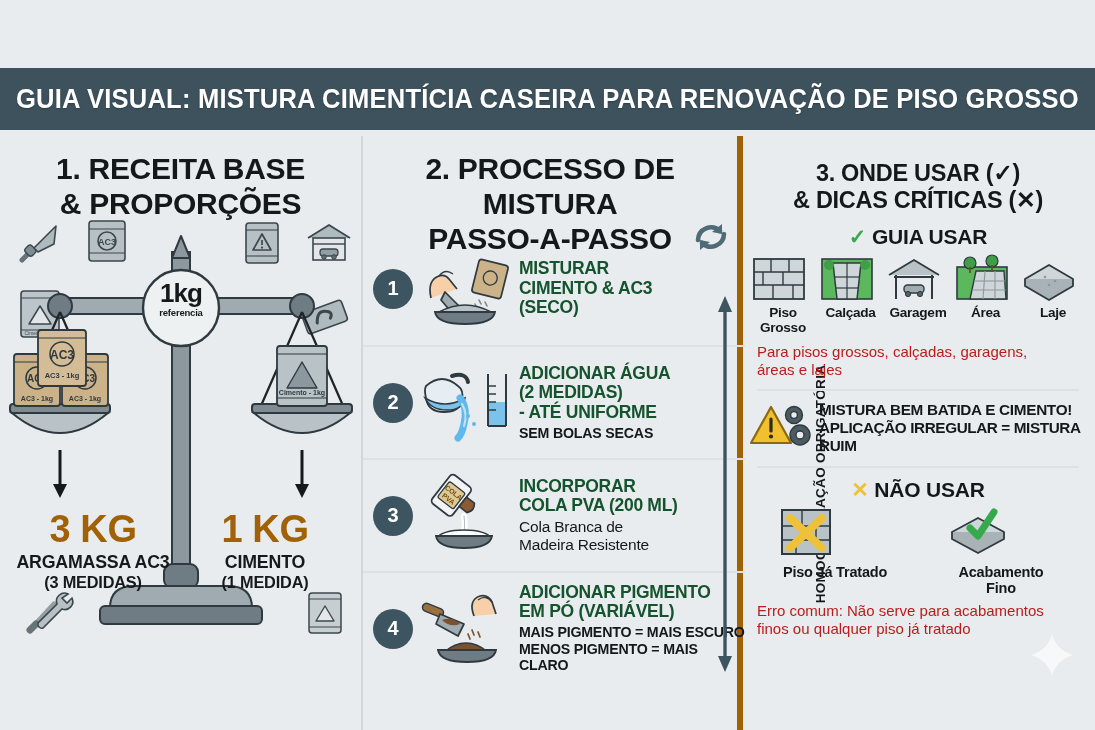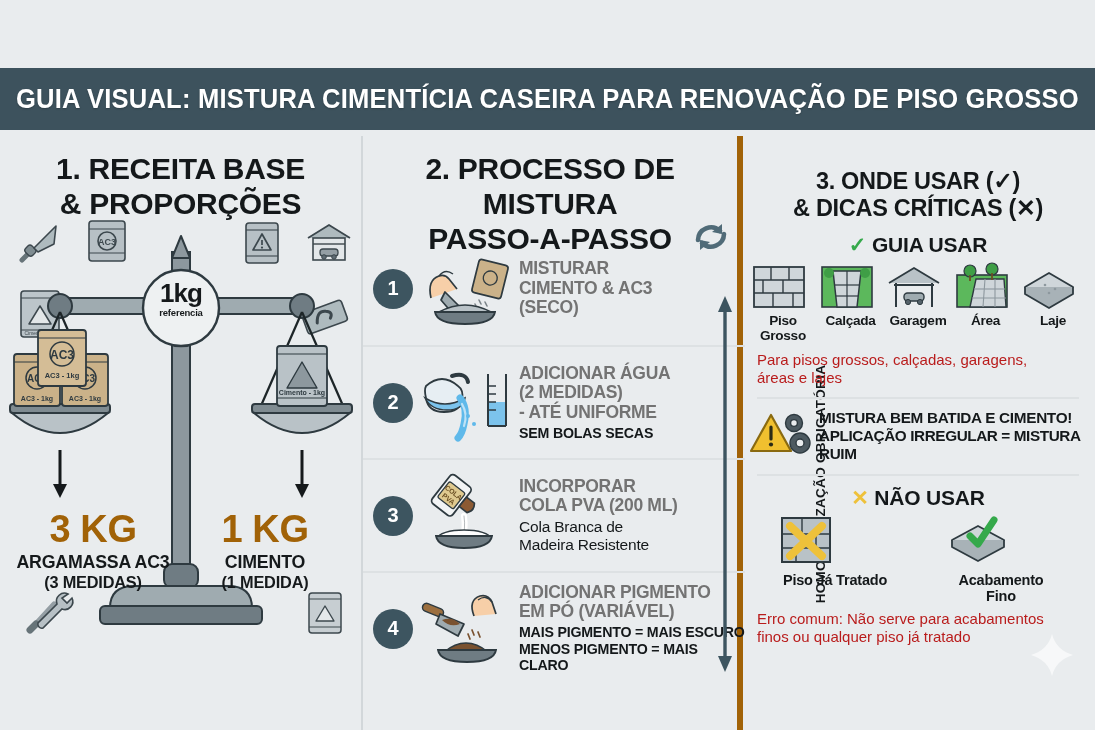--- a/index.html
+++ b/index.html
@@ -60,36 +60,36 @@
     height: 113px; padding-left: 10px;
   }
   .step + .step { border-top: 2px solid #dde1e3; }
   .step-num {
     width: 40px; height: 40px; border-radius: 50%; background: #3d5560;
     color: #fff; font-size: 20px; font-weight: bold;
     display: flex; align-items: center; justify-content: center; flex: 0 0 auto;
   }
   .step-ico { width: 104px; flex: 0 0 auto; display: flex; align-items: center; justify-content: center; }
   .step-txt { flex: 1 1 auto; padding-left: 2px; }
-  .step-txt .l1 { font-size: 17.5px; font-weight: bold; color: #737373; line-height: 1.12; letter-spacing: -.3px; }
+  .step-txt .l1 { font-size: 17.5px; font-weight: bold; color: #14532d; line-height: 1.12; letter-spacing: -.3px; }
   .step-txt .l2 { font-size: 14.2px; font-weight: bold; color: #14181a; line-height: 1.18; letter-spacing: -.2px; margin-top: 2px; }
   .step-txt .l2.light { font-weight: normal; font-size: 15.5px; }
 
   .vbar {
     position: absolute; right: 4px; top: 158px; height: 380px; width: 30px;
   }
   .vbar-label {
     position: absolute; left: -2px; top: 50%;
     transform: translateY(-50%) rotate(-90deg); transform-origin: center;
     white-space: nowrap; font-size: 13.5px; font-weight: bold; color: #14181a;
     letter-spacing: .3px;
   }
 
   
-  .c3 { position: absolute; left: 0; top: 16px; width: 350px; }
+  .c3 { position: absolute; left: 0; top: 8px; width: 350px; }
   .sub-head {
     text-align: center; font-size: 21px; font-weight: bold; color: #14181a;
     letter-spacing: -.2px; margin-top: 10px;
   }
   .ico-row { display: flex; justify-content: space-between; padding: 6px 8px 0 8px; }
   .ico-cell { width: 64px; text-align: center; }
   .ico-cell .cap { font-size: 13.6px; font-weight: bold; color: #14181a; margin-top: 2px; letter-spacing: -.3px; }
   .caption { text-align: left; font-size: 15px; color: #b91c1c; line-height: 1.2; padding: 8px 14px 0; }
 
   .hr { height: 2px; background: #dde1e3; margin: 10px 14px; }

